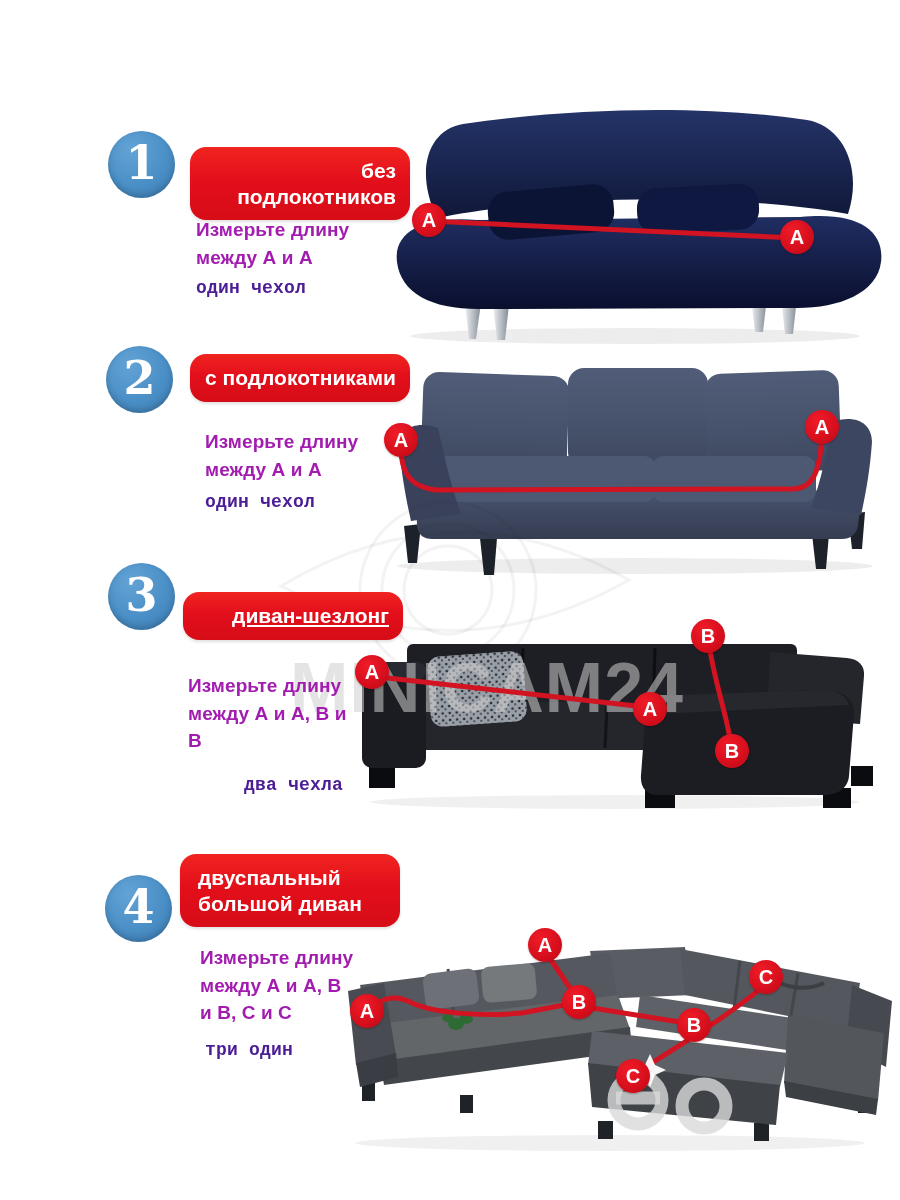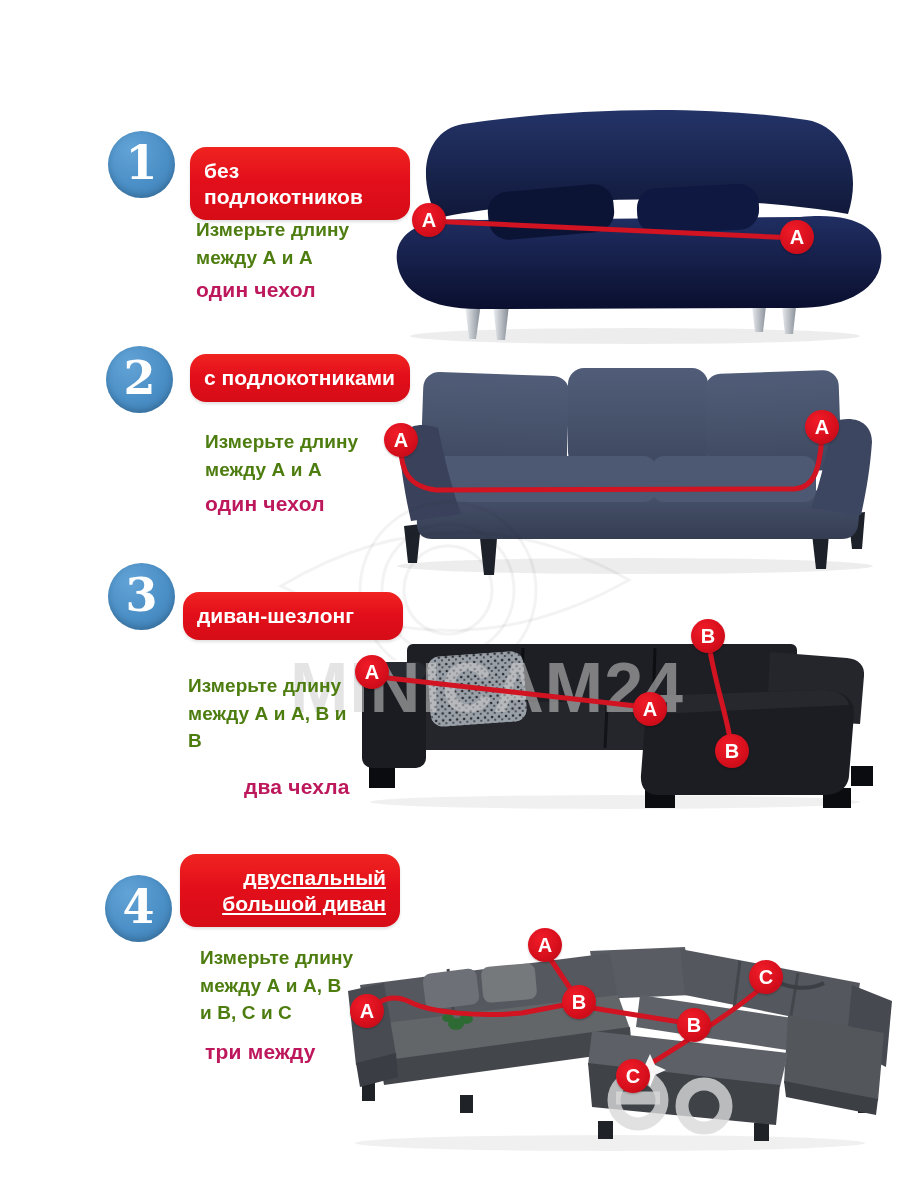--- a/index.html
+++ b/index.html
@@ -18,29 +18,29 @@
     display:flex;align-items:center;justify-content:center;
   }
   .badge span{
     color:#ffffff;font-family:"DejaVu Serif",serif;font-weight:700;
     font-size:46px;line-height:1;transform:translateY(-2px);
   }
   
   .label{
     width:220px;background:linear-gradient(#f02420,#e30f1b 45%,#d60c16);
     color:#ffffff;font-weight:700;font-size:21px;line-height:1.22;
-    border-radius:16px;padding:11px 14px;text-align:left;
+    border-radius:16px;padding:11px 14px;text-align:right;
     white-space:pre-line;box-shadow:0 2px 3px rgba(0,0,0,.12);
   }
-  .label.left{text-align:right;padding-left:18px;text-decoration:underline;}
+  .label.left{text-align:left;padding-left:18px;}
   .instruction{
-    font-size:19px;font-weight:700;color:#4d7c0f;line-height:1.45;
+    font-size:19px;font-weight:700;color:#a21caf;line-height:1.45;
     white-space:pre-line;letter-spacing:.1px;
   }
-  .covers{font-size:21px;font-weight:800;color:#be185d;letter-spacing:.2px;}
+  .covers{font-size:18px;font-weight:800;color:#4c1d95;letter-spacing:.2px;font-family:Liberation Mono, monospace;}
   
   .marker{
     width:34px;height:34px;border-radius:50%;
     background:radial-gradient(circle at 38% 32%, #f01c28, #d60e1c 60%, #b70a15);
     display:flex;align-items:center;justify-content:center;
     box-shadow:0 1px 2px rgba(0,0,0,.25);
   }
   .marker span{color:#fff;font-weight:700;font-size:20px;line-height:1;}
   
   .brandmark{
@@ -211,35 +211,35 @@
     <span>2</span>
   </div>
   <div class="abs label" style="left:190px;top:354px;">с подлокотниками</div>
   <div class="abs instruction" style="left:205px;top:428px;">Измерьте длину
 между А и А</div>
   <div class="abs covers" style="left:205px;top:492px;">один чехол</div>
 
   <div class="abs badge" style="left:108px;top:563px;">
     <span>3</span>
   </div>
-  <div class="abs label" style="left:183px;top:592px;">диван-шезлонг</div>
+  <div class="abs label" style="left:183px;top:592px;text-decoration:underline;">диван-шезлонг</div>
   <div class="abs instruction" style="left:188px;top:672px;">Измерьте длину
 между А и А, В и
 В</div>
   <div class="abs covers" style="left:200px;top:775px;margin-left:44px;">два чехла</div>
 
   <div class="abs badge" style="left:105px;top:875px;">
     <span>4</span>
   </div>
   <div class="abs label left" style="left:180px;top:854px;">двуспальный
 большой диван</div>
   <div class="abs instruction" style="left:200px;top:944px;">Измерьте длину
 между А и А, В
 и В, С и С</div>
-  <div class="abs covers" style="left:205px;top:1040px;">три между</div>
+  <div class="abs covers" style="left:205px;top:1040px;">три один</div>
 
   <div class="abs marker" style="left:412px;top:203px;">
     <span>А</span>
     </div>
   <div class="abs marker" style="left:780px;top:220px;">
     <span>А</span>
     </div>
 
   <div class="abs marker" style="left:384px;top:423px;">
     <span>А</span>

